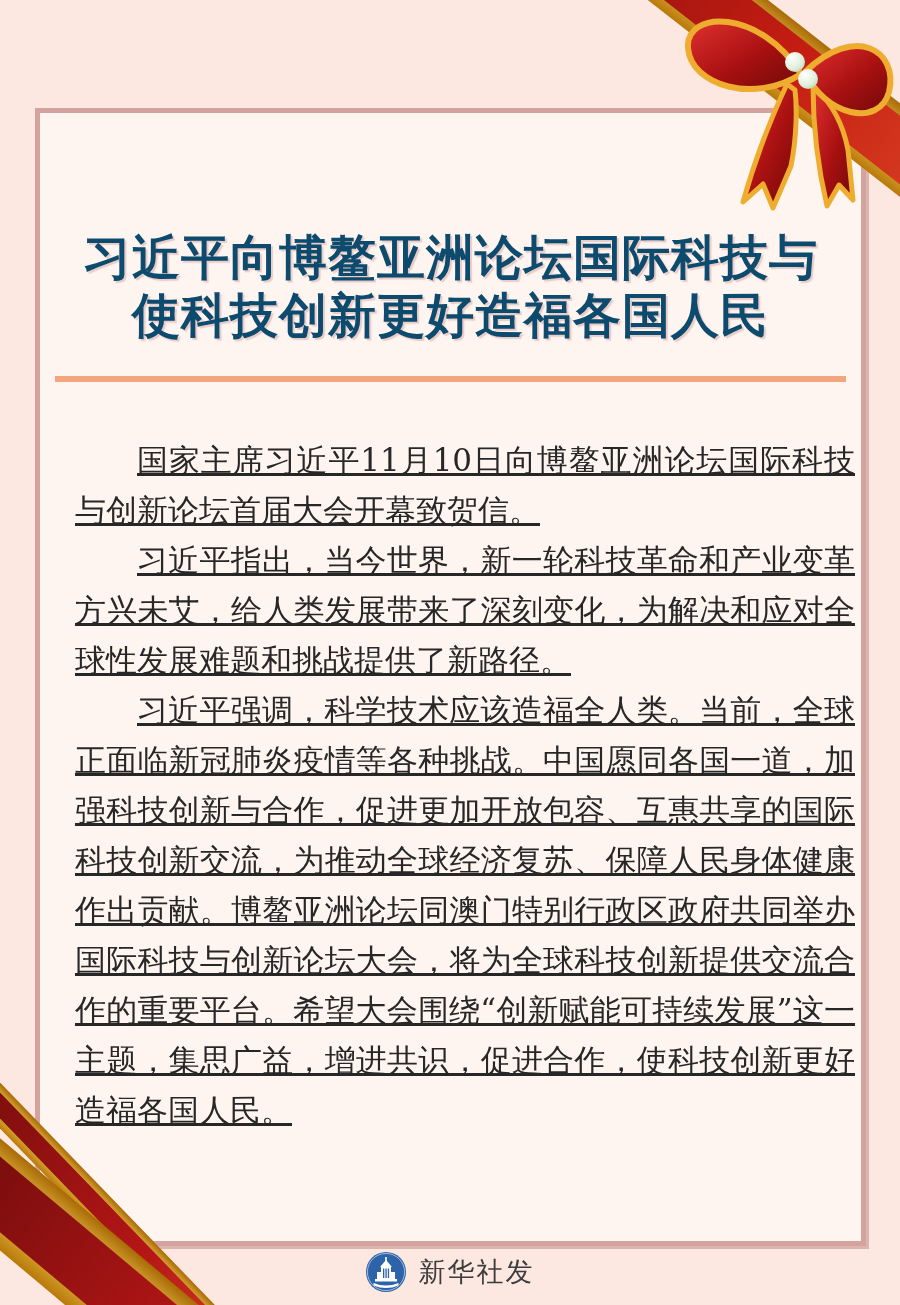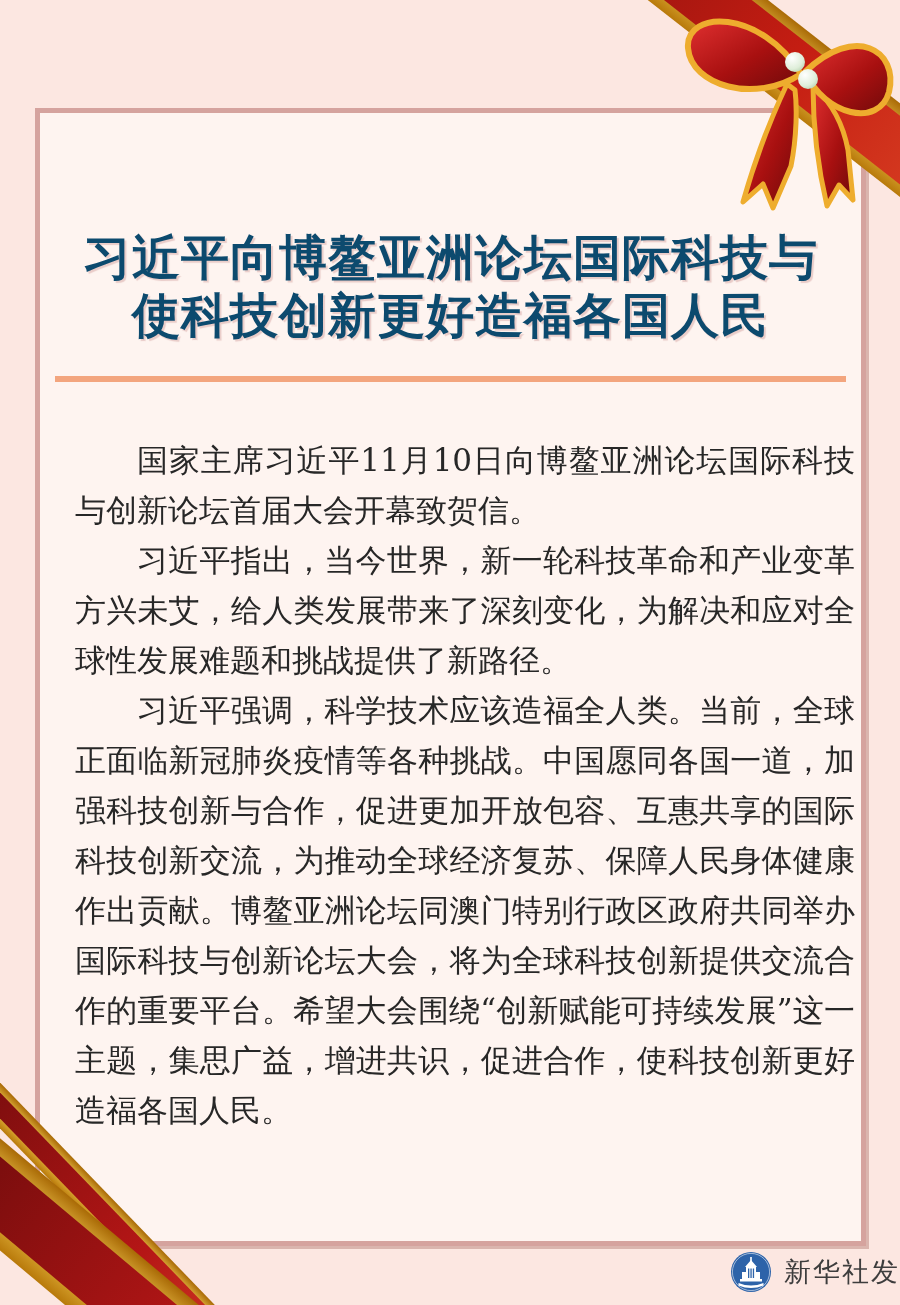--- a/index.html
+++ b/index.html
@@ -35,26 +35,27 @@
     width:791px; height:6px;
     background:#f3a57e;
   }
 
   .article {
     position:absolute; left:35px; top:322px; width:780px;
     font-family:"DejaVu Serif","Liberation Serif",serif;
     font-size:31px; line-height:50px;
     color:#272727;
     text-align:justify;
+    text-decoration:underline;
   }
   .article p { text-indent:2em; margin:0; }
 
   .footer {
     position:absolute; left:0; top:1252px; width:100%;
-    display:flex; align-items:center; justify-content:flex-end; gap:13px;
+    display:flex; align-items:center; justify-content:center; gap:13px;
   }
   .credit {
     font-family:"DejaVu Sans","Liberation Sans",sans-serif;
     font-size:27px; color:#3d3d3d; letter-spacing:2px;
   }
 
   .bow-svg { position:absolute; left:555px; top:0; width:345px; height:245px; }
   .corner-ribbon-svg { position:absolute; left:0; top:1040px; width:360px; height:265px; }
   svg { display:block; }
 </style>

